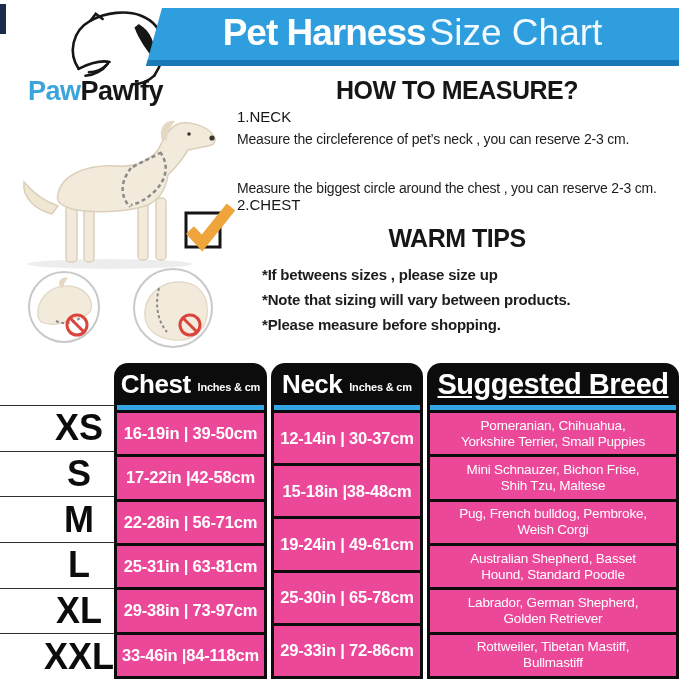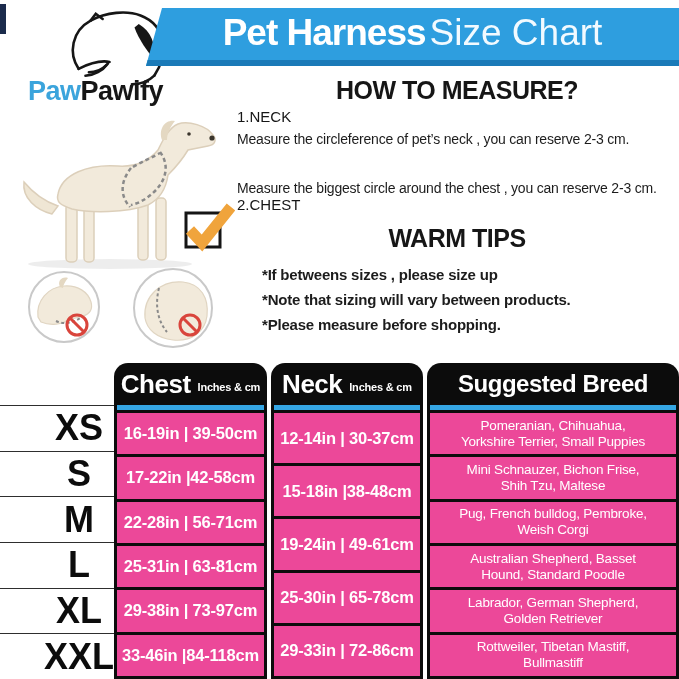--- a/index.html
+++ b/index.html
@@ -48,21 +48,21 @@
   .size-col{left:0;top:405px;width:114px;height:274px;display:flex;flex-direction:column;}
   .size-cell{flex:1;display:flex;align-items:center;justify-content:center;
              border-top:1.5px solid #2e2e2e;font-size:36px;font-weight:800;color:#0c0c0c;padding-left:44px;}
   .col-group{top:363px;height:316px;background:#0C0C0C;border-radius:14px 14px 0 0;
              box-sizing:border-box;padding:0 3px 3px 3px;display:flex;flex-direction:column;}
   .col-chest{left:114px;width:153px;}
   .col-neck{left:271px;width:152px;}
   .col-breed{left:427px;width:252px;}
   .col-header{height:42px;display:flex;align-items:center;justify-content:center;gap:7px;color:#ffffff;}
   .col-title{font-size:26px;font-weight:800;letter-spacing:-0.5px;}
-  .col-title.breed{font-size:24px;}
+  .col-title.breed{font-size:29px;text-decoration:underline;}
   .col-sub{font-size:11px;font-weight:600;margin-top:6px;letter-spacing:-0.2px;}
   .strip{height:5px;background:#35A6E4;margin-bottom:3px;flex:none;}
   .cells{flex:1;display:flex;flex-direction:column;gap:3px;}
   .cell{flex:1;background:#ec4899;color:#ffffff;display:flex;align-items:center;justify-content:center;
         text-align:center;font-size:16.5px;font-weight:700;letter-spacing:-0.2px;}
   .cell.breed{font-size:13.5px;font-weight:500;line-height:1.18;white-space:pre-line;padding:0 4px;}
 </style>
 </head>
 <body>
 

